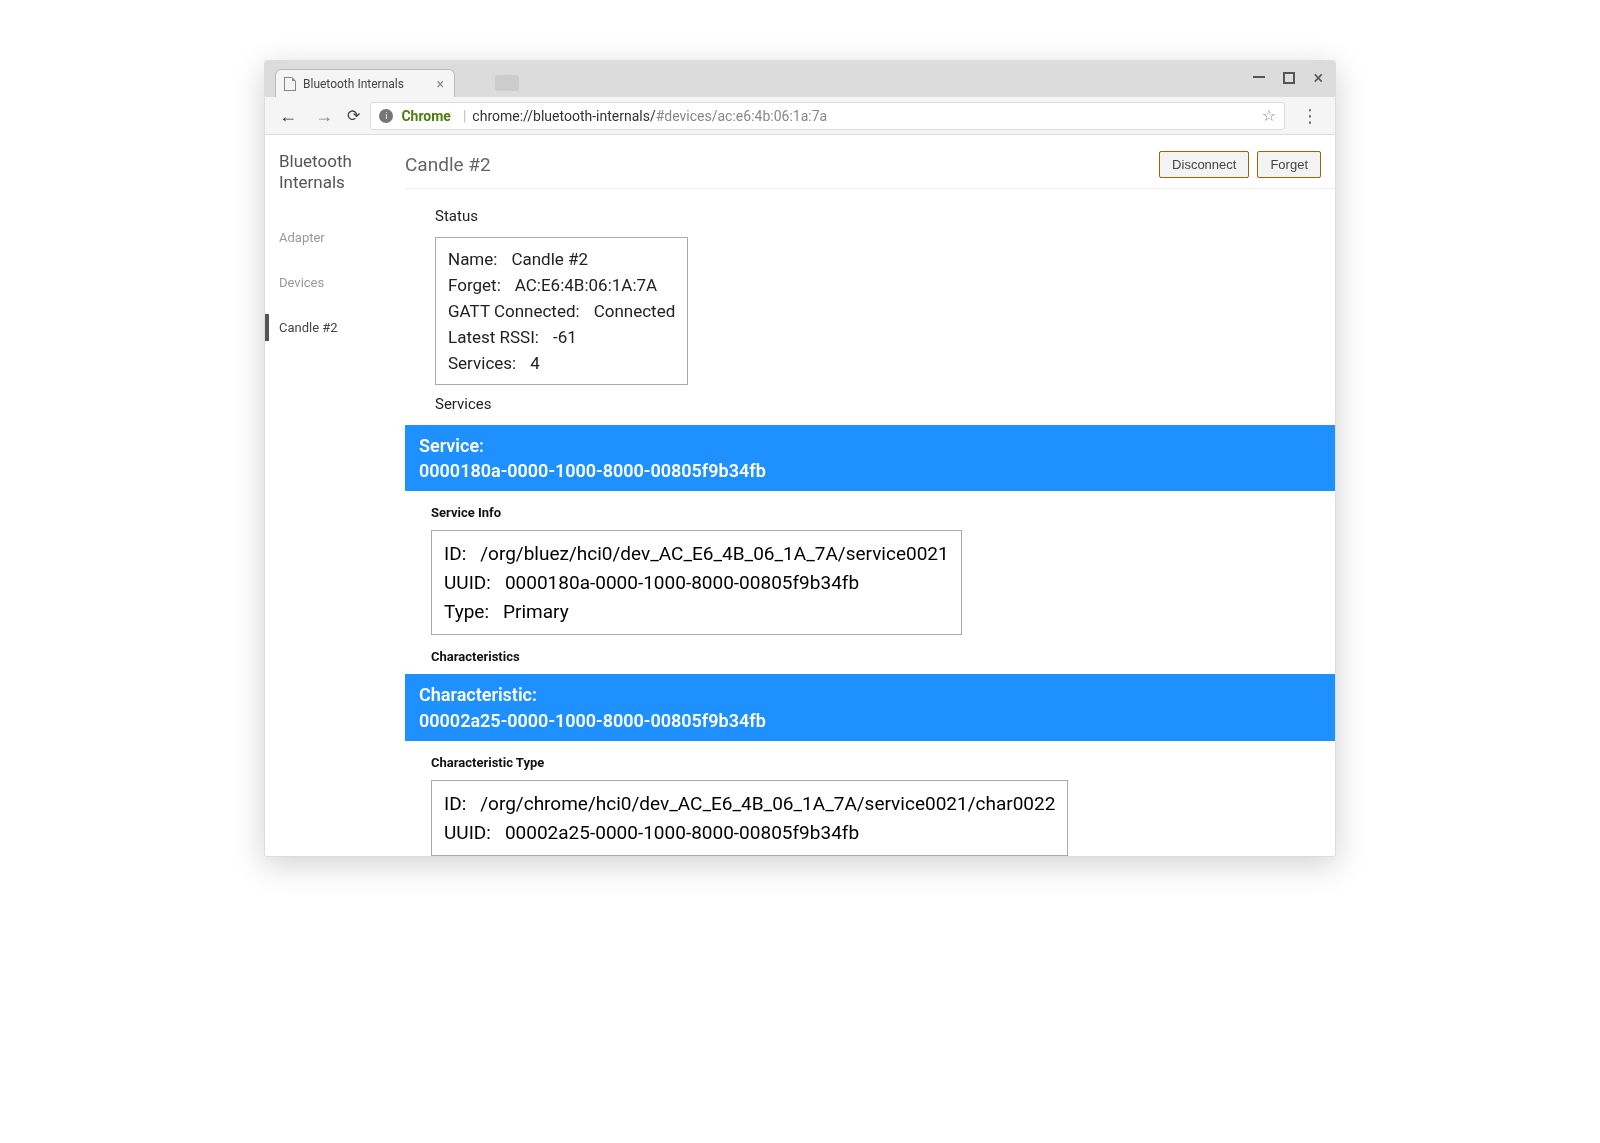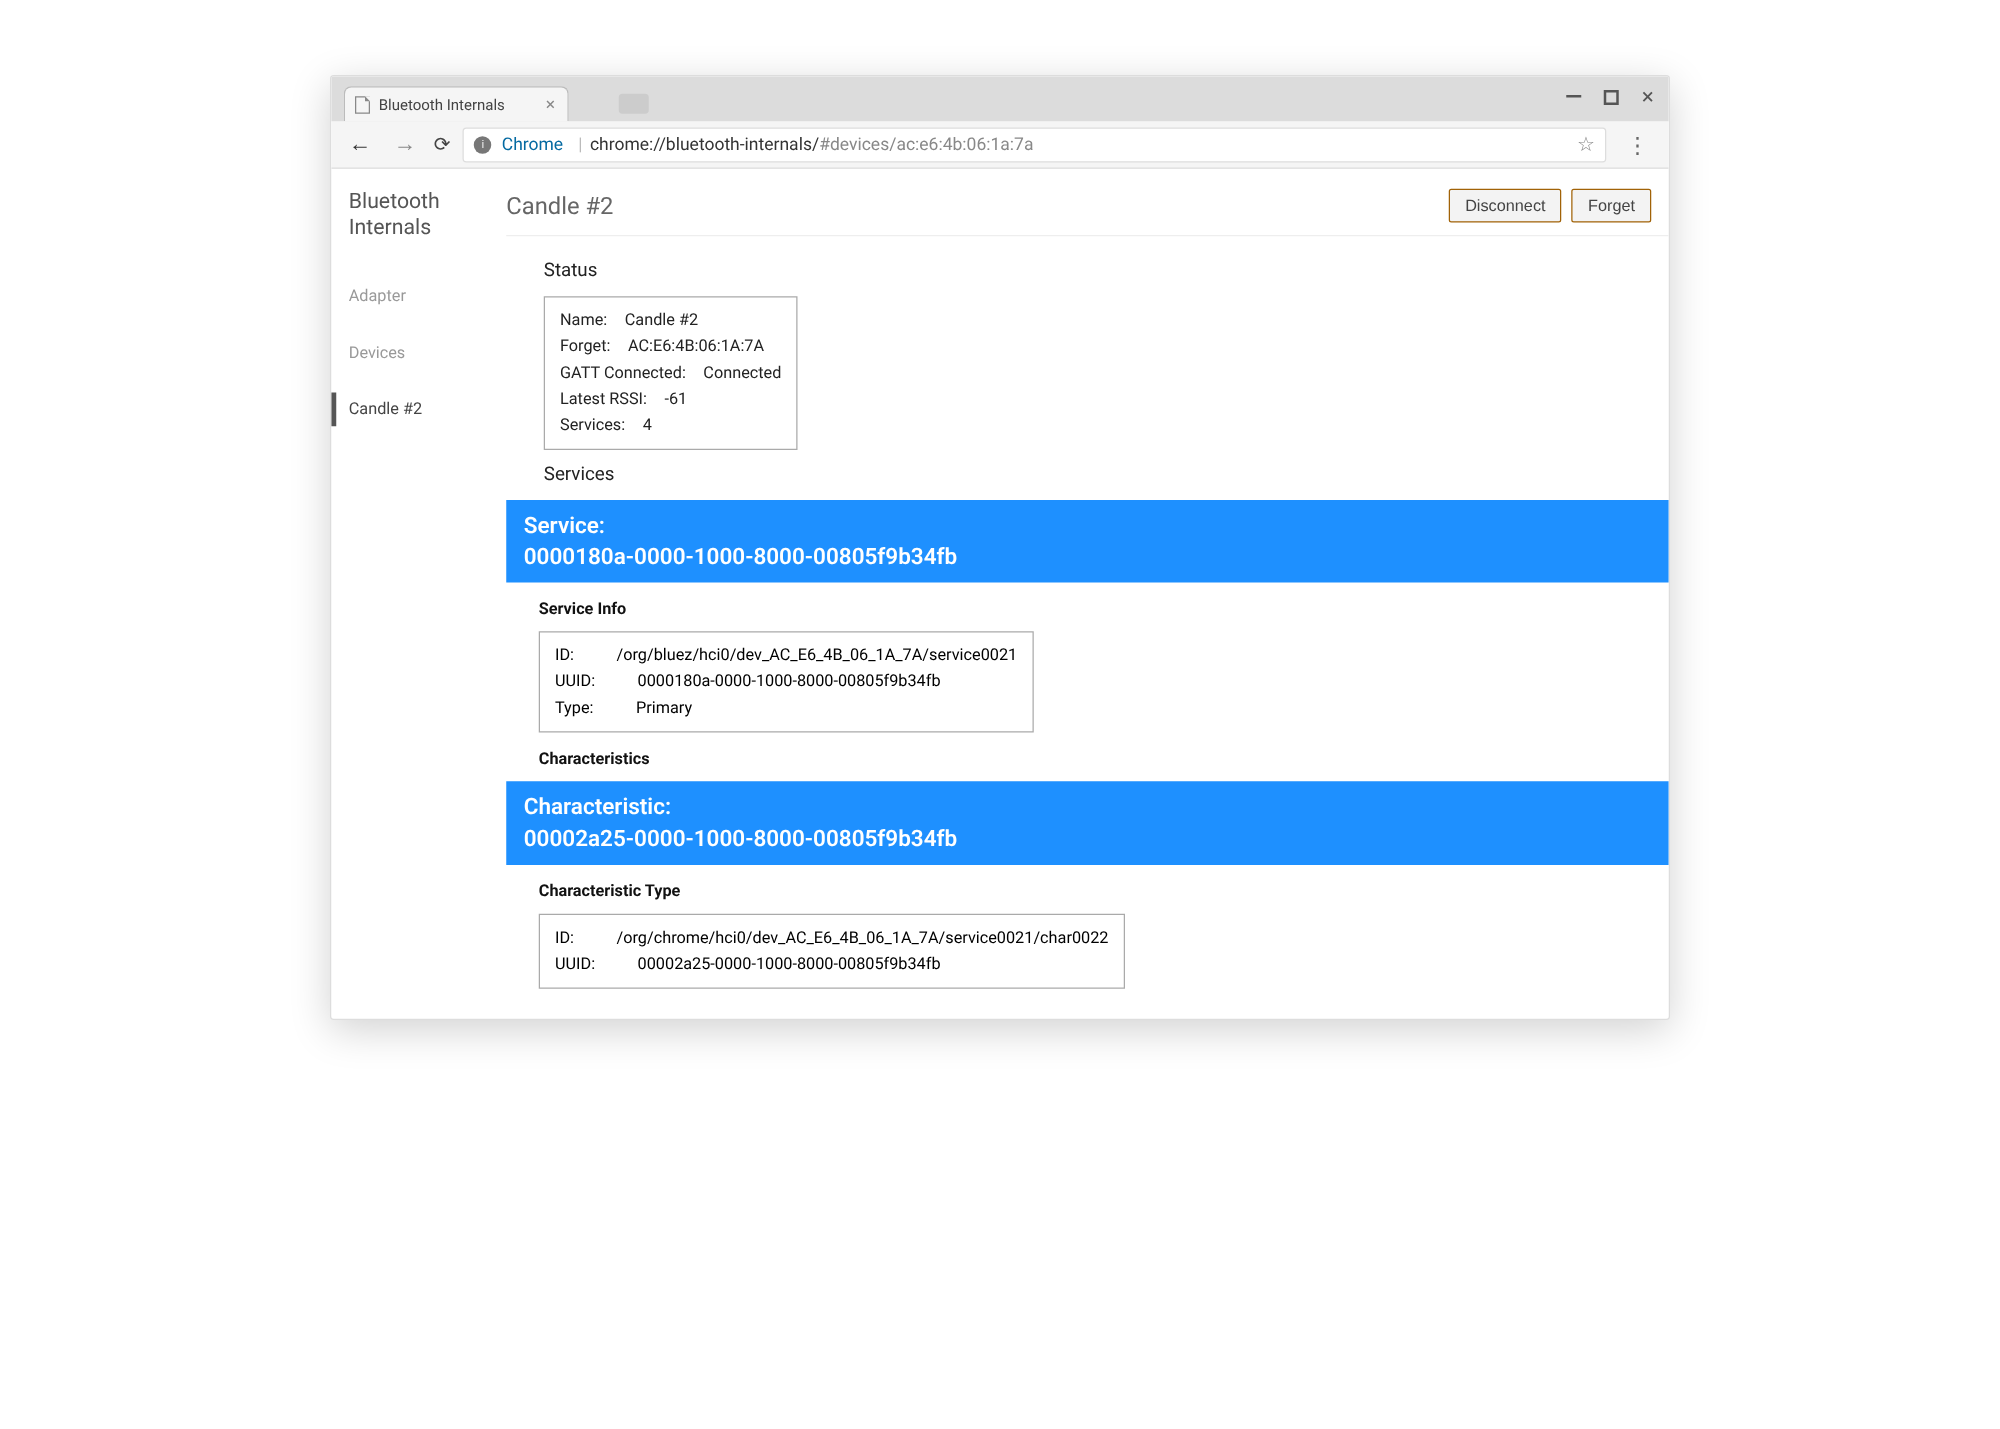--- a/index.html
+++ b/index.html
@@ -106,21 +106,21 @@
 }
 .site-icon {
   width: 14px; height: 14px;
   border-radius: 50%;
   background: #777;
   margin-right: 8px;
   display: inline-flex;
   align-items: center; justify-content: center;
   color: #eee; font-size: 9px;
 }
-.omnibox .label { color: #0369a1; margin-right: 6px; }
+.omnibox .label { color: #4d7c0f; margin-right: 6px; font-weight: bold; }
 .omnibox .sep { color: #bbb; margin: 0 6px; }
 .omnibox .host { color: #333; }
 .omnibox .path { color: #888; }
 .star-icon { font-size: 16px; color: #888; margin-left: 8px; }
 .menu-icon { font-size: 18px; color: #666; padding: 0 6px; }
 
 .content { display: flex; min-height: 680px; }
 .sidebar {
   width: 140px;
   padding: 16px 0 0 14px;
@@ -155,40 +155,40 @@
   border-radius: 2px;
 }
 .section { padding: 18px 16px 0 30px; }
 .section h3 { font-size: 15px; font-weight: 400; color: #222; margin-bottom: 12px; }
 .infobox {
   border: 1px solid #aaa;
   padding: 8px 12px;
   display: inline-block;
   min-width: 160px;
 }
-.infobox .row { display: flex; font-size: 13px; padding: 3px 0; }
+.infobox .row { display: flex; font-size: 17px; padding: 3px 0; }
 .infobox .k { color: #222; margin-right: 14px; white-space: nowrap; }
 .infobox .v { color: #222; }
 .blue-bar {
   background: #1e90ff;
   color: #fff;
   font-size: 18px;
   font-weight: 600;
   padding: 8px 14px;
   line-height: 1.4;
   margin-left: -30px;
 }
 .sub-section { padding: 14px 0 0 26px; }
 .sub-section h4 { font-size: 13px; font-weight: 700; color: #111; margin-bottom: 10px; }
 .sub-box {
   border: 1px solid #aaa;
   padding: 8px 12px;
   display: inline-block;
 }
-.sub-box .row { display: flex; font-size: 13px; padding: 3px 0; gap: 20px; }
+.sub-box .row { display: flex; font-size: 19px; padding: 3px 0; }
 .sub-box .k { margin-right: 14px; white-space: nowrap; }
 .char-sub { padding-left: 26px; }
 </style>
 </head>
 <body>
 
 <div class="browser-window">
 
   <div class="titlebar">
     <div class="tab">

